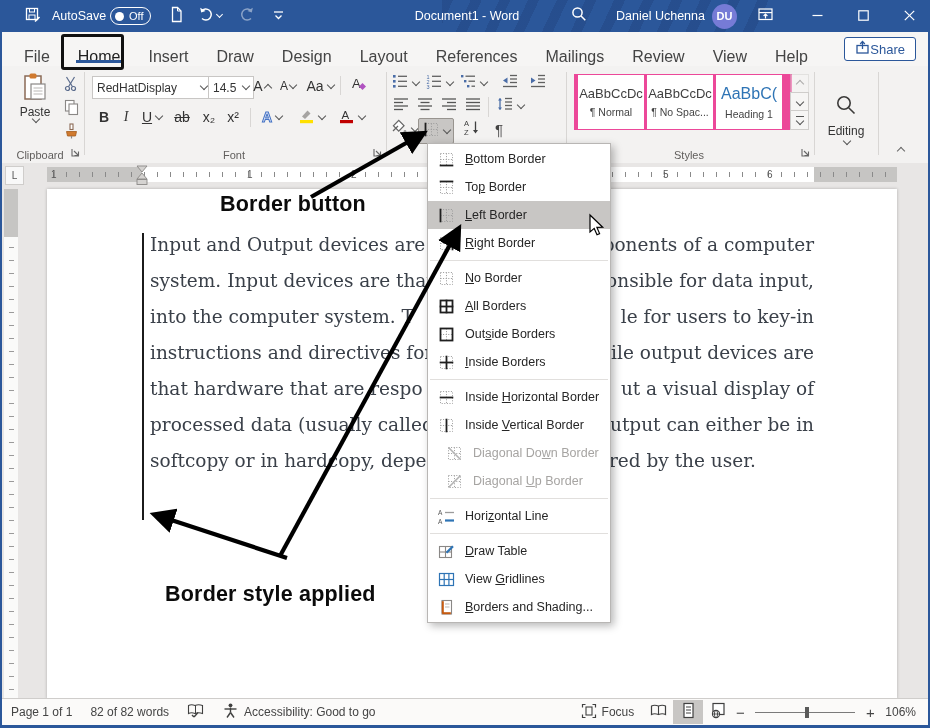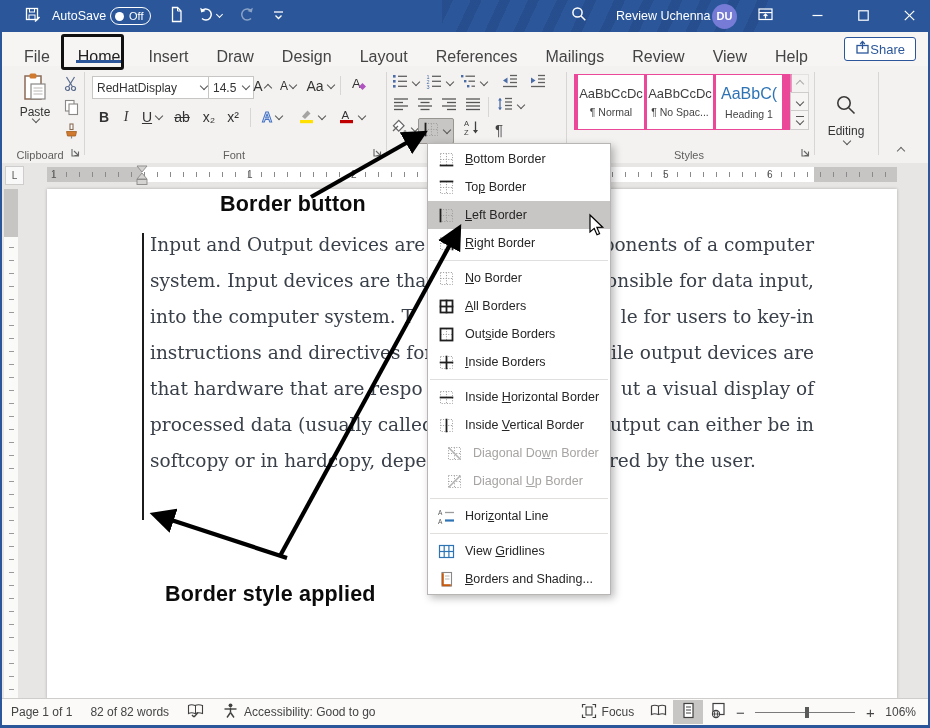--- a/index.html
+++ b/index.html
@@ -131,27 +131,28 @@
             <path d="M13.5,5 A5.5,5.5 0 1 0 13,12.5" fill="none" stroke="#fff" stroke-width="1.5"></path>
             <path d="M14.8,1.8 L13.8,6.4 L9.4,5 Z" fill="#fff"></path>
           </svg></span>
       </div>
     <div class="tb-item" style="left:268px">
         <span><svg width="17" height="17" viewBox="0 0 17 17">
             <line x1="4" y1="6" x2="13" y2="6" stroke="#fff" stroke-width="1.3"></line>
             <path d="M5.5,9.5 l3,3 l3,-3" fill="none" stroke="#fff" stroke-width="1.3"></path>
           </svg></span>
       </div>
+    <div class="tb-item" style="left:405px;width:120px" id="title-text">Document1  -  Word</div>
     <div class="tb-item" style="left:568px">
         <span><svg width="18" height="18" viewBox="0 0 18 18">
             <circle cx="7.5" cy="7.5" r="4.6" fill="none" stroke="#fff" stroke-width="1.5"></circle>
             <line x1="11" y1="11" x2="15.3" y2="15.3" stroke="#fff" stroke-width="1.5"></line>
           </svg></span>
       </div>
-    <div class="tb-item" style="left:614px;font-size:12.5px">Review Uchenna</div>
+    <div class="tb-item" style="left:614px;font-size:12.5px">Daniel Uchenna</div>
     <div class="tb-item" style="left:710px">
         <div id="avatar">DU</div>
       </div>
     <div class="tb-item" style="left:755px">
         <span><svg width="17" height="17" viewBox="0 0 17 17">
             <rect x="2" y="3" width="13" height="10.5" fill="none" stroke="#fff" stroke-width="1.2"></rect>
             <line x1="2" y1="6.6" x2="15" y2="6.6" stroke="#fff" stroke-width="1.2"></line>
             <line x1="8.5" y1="12.5" x2="8.5" y2="8.6" stroke="#fff" stroke-width="1.2"></line>
             <path d="M6.6,10 L8.5,8.2 L10.4,10" fill="none" stroke="#fff" stroke-width="1.2"></path>
           </svg></span>
@@ -714,20 +715,31 @@
             <line x1="7" y1="4.5" x2="16" y2="4.5" stroke="#9b9b9b" stroke-width="1.3"></line>
             <line x1="7" y1="12.5" x2="16" y2="12.5" stroke="#2e74b5" stroke-width="2.2"></line>
           </svg>
         </span>
         <span>Hori<u>z</u>ontal Line</span>
       </div>
       <div class="menu-sep"></div>
       <div class="menu-item">
         <span class="mi-icon">
           <svg width="17" height="17" viewBox="0 0 17 17">
+            <rect x="1.5" y="3.5" width="12" height="11" fill="none" stroke="#8a8886" stroke-width="1.1"></rect>
+            <line x1="1.5" y1="9" x2="13.5" y2="9" stroke="#8a8886" stroke-width="1.1"></line>
+            <line x1="7.5" y1="3.5" x2="7.5" y2="14.5" stroke="#8a8886" stroke-width="1.1"></line>
+            <line x1="8.5" y1="9.8" x2="15" y2="3.2" stroke="#2e74b5" stroke-width="2.2"></line>
+          </svg>
+        </span>
+        <span><u>D</u>raw Table</span>
+      </div>
+      <div class="menu-item">
+        <span class="mi-icon">
+          <svg width="17" height="17" viewBox="0 0 17 17">
             <rect x="1.5" y="2.5" width="14" height="12" fill="none" stroke="#2e74b5" stroke-width="1.2"></rect>
             <line x1="1.5" y1="8.5" x2="15.5" y2="8.5" stroke="#2e74b5" stroke-width="1.2"></line>
             <line x1="6.2" y1="2.5" x2="6.2" y2="14.5" stroke="#2e74b5" stroke-width="1.2"></line>
             <line x1="10.9" y1="2.5" x2="10.9" y2="14.5" stroke="#2e74b5" stroke-width="1.2"></line>
           </svg>
         </span>
         <span>View <u>G</u>ridlines</span>
       </div>
       <div class="menu-item">
         <span class="mi-icon">

